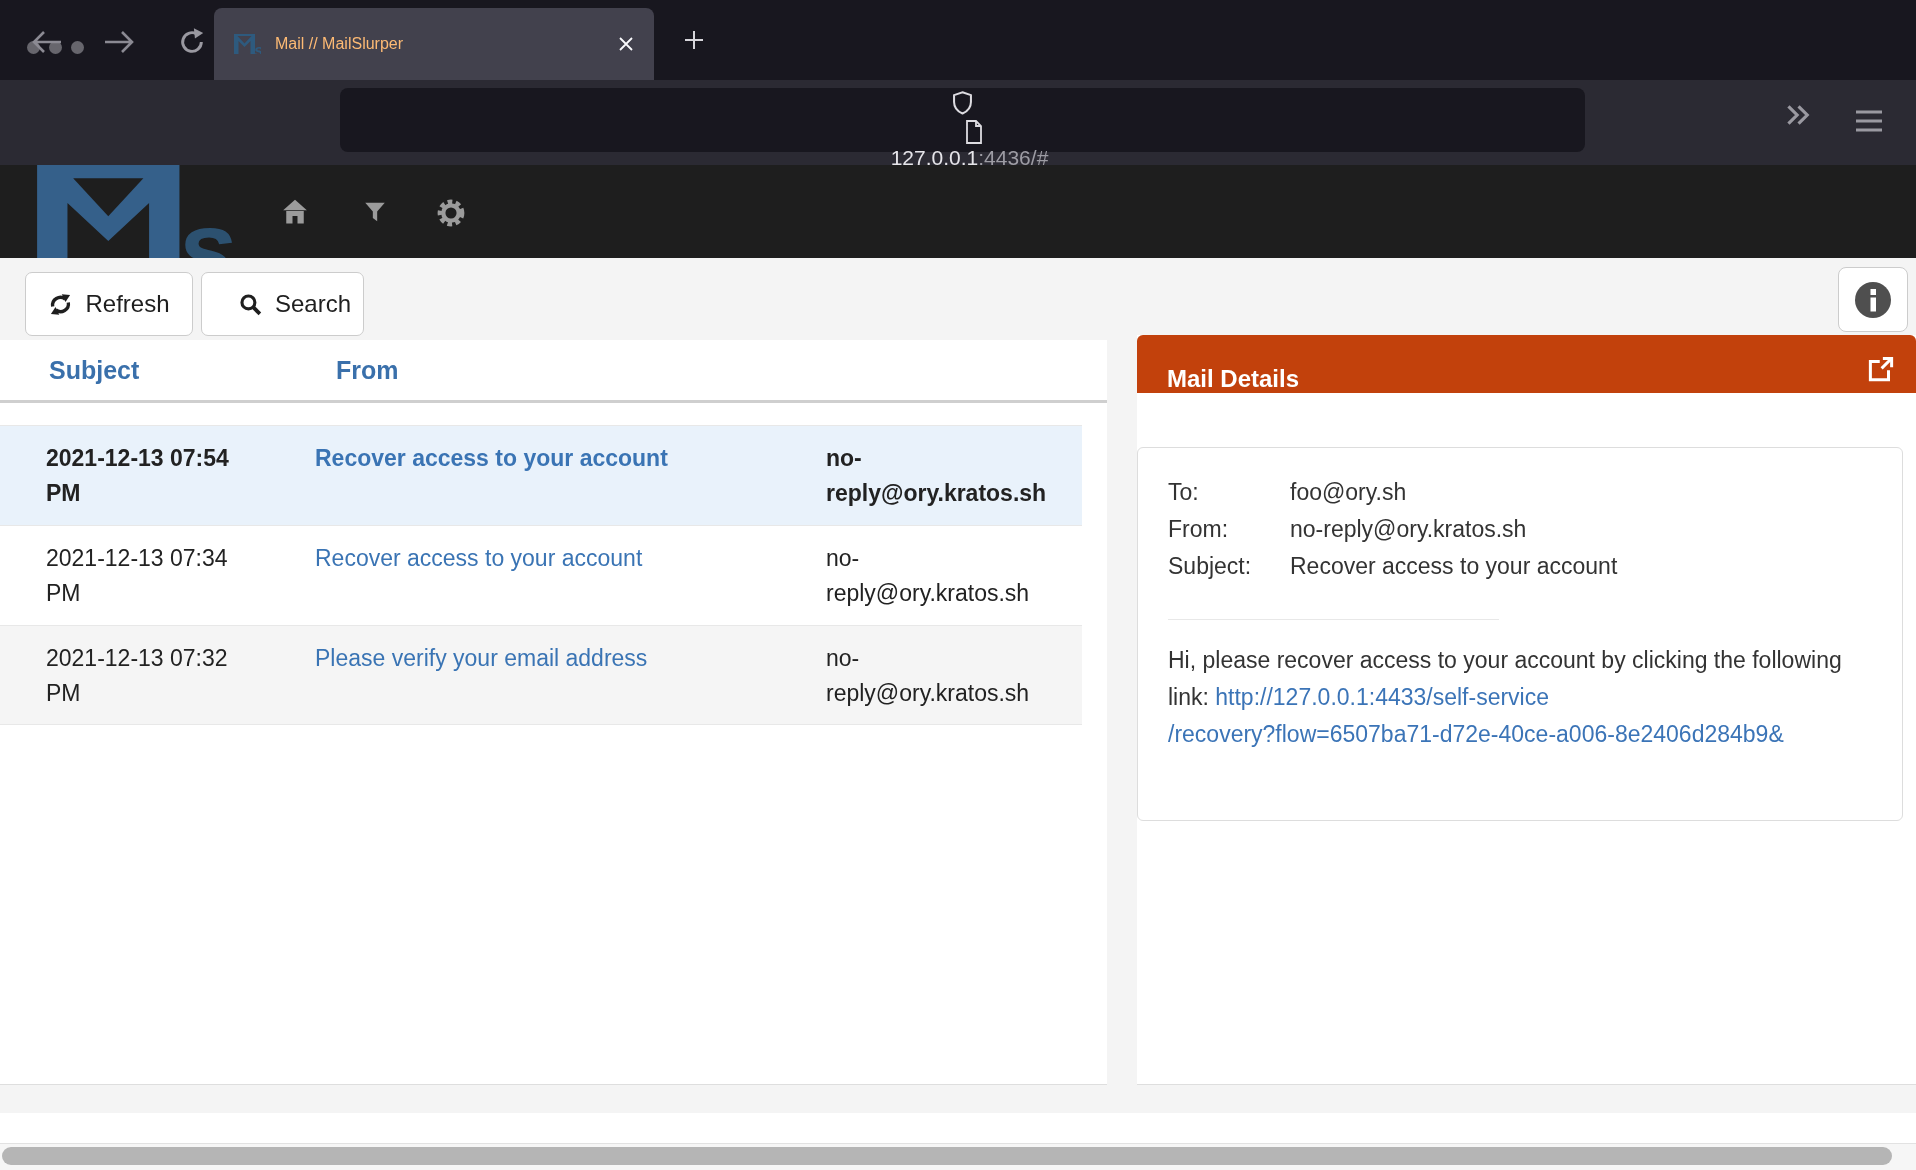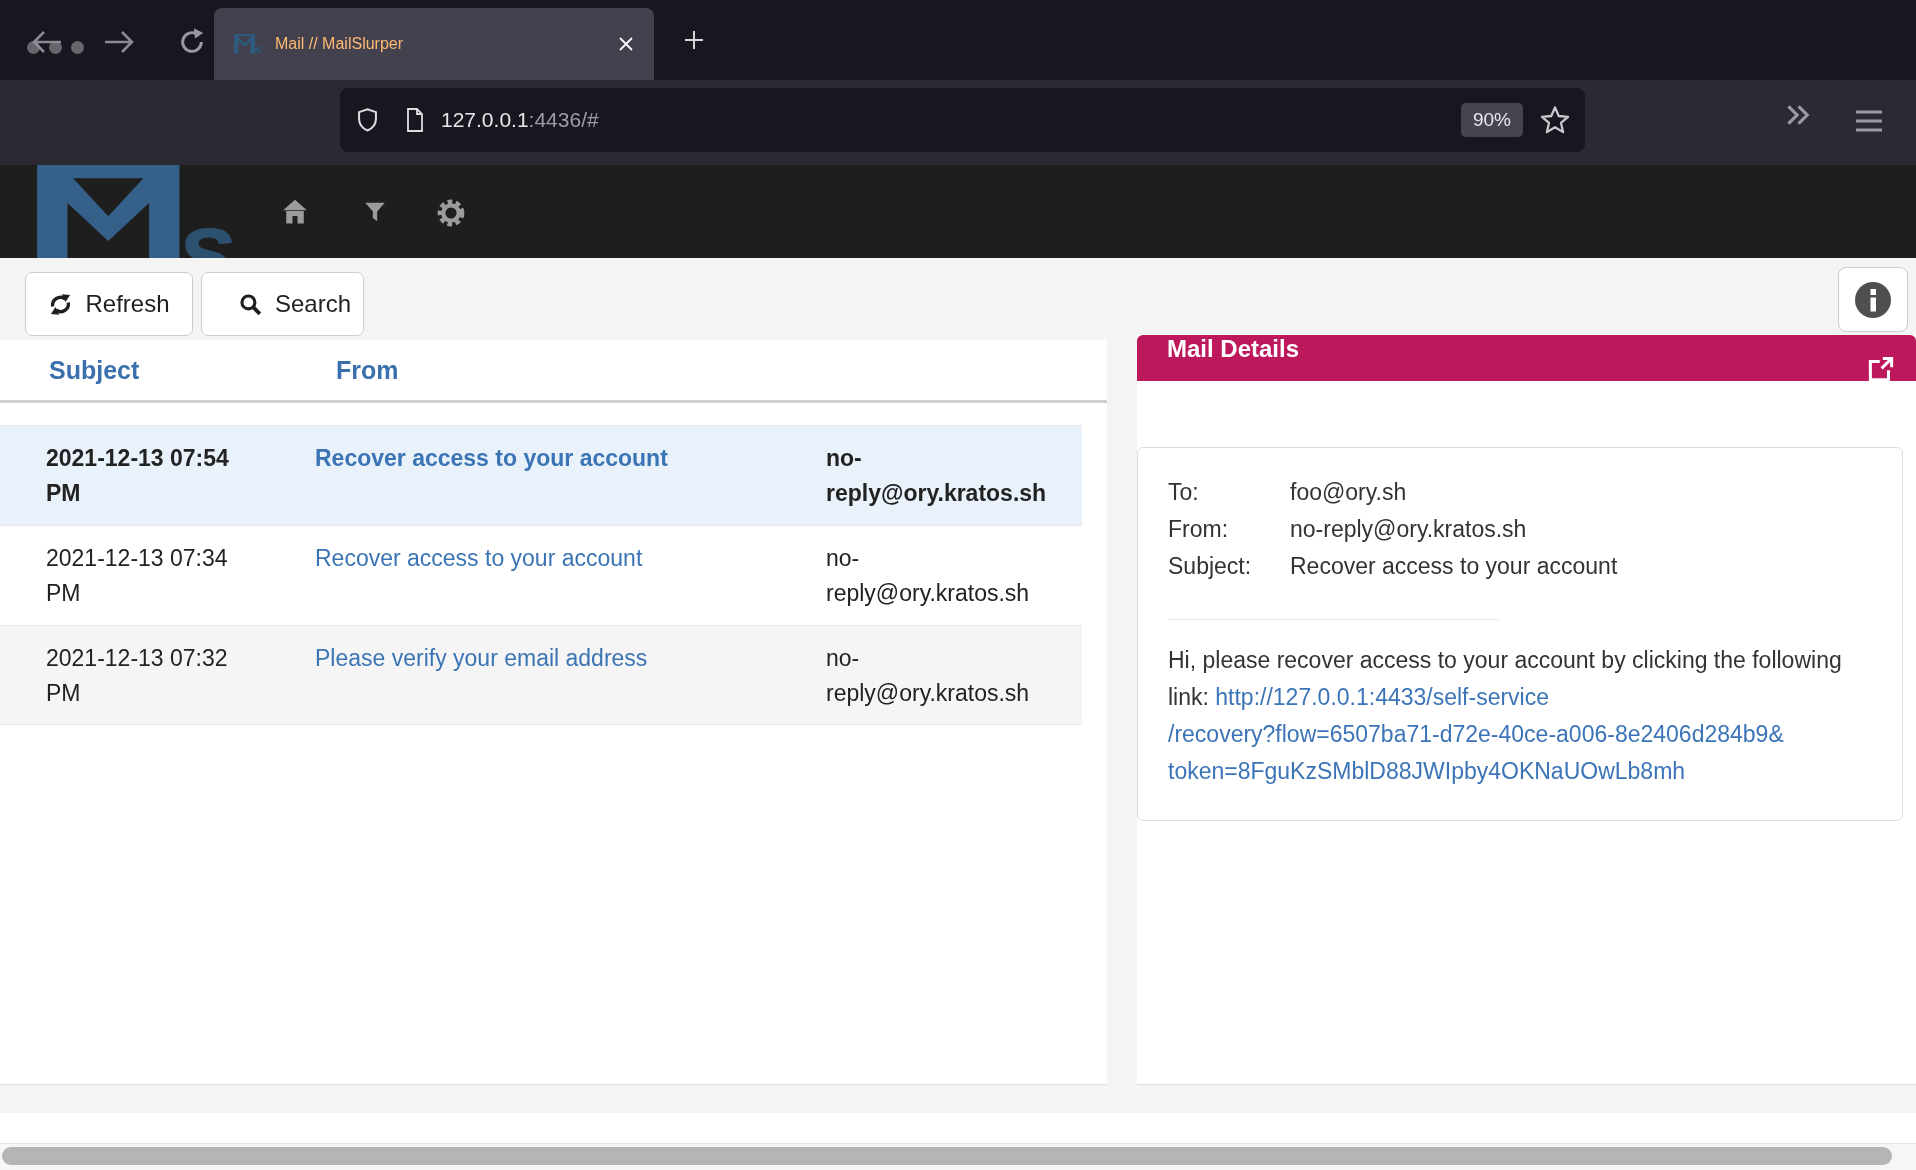--- a/index.html
+++ b/index.html
@@ -11,21 +11,21 @@
   
   #tabbar { left:0; top:0; width:1916px; height:80px; background:#18171f; }
   .win-dot { width:13px; height:13px; border-radius:50%; background:#67666d; display:inline-block; margin-right:9px; }
   #win-dots { left:27px; top:40px; }
   #tab { left:214px; top:8px; width:440px; height:72px; background:#42414d; border-radius:8px 8px 0 0; display:flex; align-items:center; padding:0 20px; }
   #tab-title { color:#fdba74; font-size:16px; margin-left:14px; flex:1; }
   #tab-close { margin-left:10px; cursor:default; }
   #newtab-btn { left:682px; top:28px; }
   #toolbar-browser { left:0; top:80px; width:1916px; height:85px; background:#2b2a33; }
   .nav-ic { position:absolute; top:26px; }
-  #urlbar { left:340px; top:88px; width:1245px; height:64px; background:#18171f; border-radius:8px; display:flex; align-items:center; padding:0 14px; }
+  #urlbar { left:340px; top:88px; width:1245px; height:64px; background:#18171f; border-radius:8px; display:flex; align-items:center; padding:0 14px;flex-direction:column; }
   #url-text { font-size:21px; margin-left:14px; flex:1; white-space:nowrap; }
   #url-host { color:#e6e5ea; }
   #url-rest { color:#9d9ca4; }
   #zoom-badge { background:#45444f; color:#e8e7ec; font-size:19px; border-radius:5px; padding:6px 12px; margin-right:16px; }
   #overflow-chevrons { left:1782px; top:102px; }
   #menu-btn { left:1852px; top:108px; }
 
   
   #app-navbar { left:0; top:165px; width:1916px; height:93px; background:#1e1e1e; overflow:hidden; }
   #logo { position:absolute; left:32px; top:0px; }
@@ -50,21 +50,21 @@
   .row:last-child { border-bottom:1px solid #e8e8e8; }
   .row .c1 { padding-left:46px; width:266px; }
   .row .c2 { padding-left:49px; }
   .row .c3 { width:230px; }
   .row.sel { background:#e9f2fb; font-weight:bold; }
   .row.stripe { background:#f5f5f5; }
   .subj-link { color:#3a74b4; text-decoration:none; }
 
   
   #detail-panel { left:1137px; top:335px; width:779px; height:750px; background:#fff; border-bottom:1px solid #dedede; }
-  #detail-header { height:46px; background:#be185d; border-radius:6px 6px 0 0; position:relative; display:flex; align-items:flex-start; }
+  #detail-header { height:58px; background:#c2410c; border-radius:6px 6px 0 0; position:relative; display:flex; align-items:flex-end; }
   #detail-title { color:#fff; font-weight:bold; font-size:24px; padding-left:30px; }
   #open-ext { position:absolute; right:20px; top:19px; }
   #detail-card { position:absolute; left:0; top:112px; width:766px; height:374px; border:1px solid #ddd; border-radius:6px; background:#fff; padding:26px 30px; }
   .field-row { display:grid; grid-template-columns:122px auto; font-size:23px; line-height:37px; color:#333; }
   #card-hr { width:331px; border-top:1px solid #e8e8e8; margin-top:34px; }
   #mail-body { margin-top:22px; width:706px; font-size:23px; line-height:37px; color:#333; }
   #mail-body a { color:#3b74b7; text-decoration:none; word-break:normal; }
   .lnk-blk { display:block; }
 
   
@@ -251,21 +251,21 @@
       </div>
       <div class="field-row">
         <div>From:</div>
         <div>no-reply@ory.kratos.sh</div>
       </div>
       <div class="field-row">
         <div>Subject:</div>
         <div>Recover access to your account</div>
       </div>
       <div id="card-hr"></div>
-      <div id="mail-body"><span>Hi, please recover access to your account by clicking the following link: </span><a href="#"><span>http://127.0.0.1:4433/self-service</span><span class="lnk-blk">/recovery?flow=6507ba71-d72e-40ce-a006-8e2406d284b9&amp;</span><span class="lnk-blk">token=8FguKzSMblD88JWIpby4OKNaUOwLb8mh</span></a></div>
+      <div id="mail-body"><span>Hi, please recover access to your account by clicking the following link: </span><a href="#"><span>http://127.0.0.1:4433/self-service</span><span class="lnk-blk">/recovery?flow=6507ba71-d72e-40ce-a006-8e2406d284b9&amp;</span></a></div>
     </div>
   </div>
 
   <div id="bottom-white" class="abs"></div>
   <div id="hscroll-track" class="abs"></div>
   <div id="hscroll-thumb" class="abs"></div>
 
 </div>
 
 </body></html>

